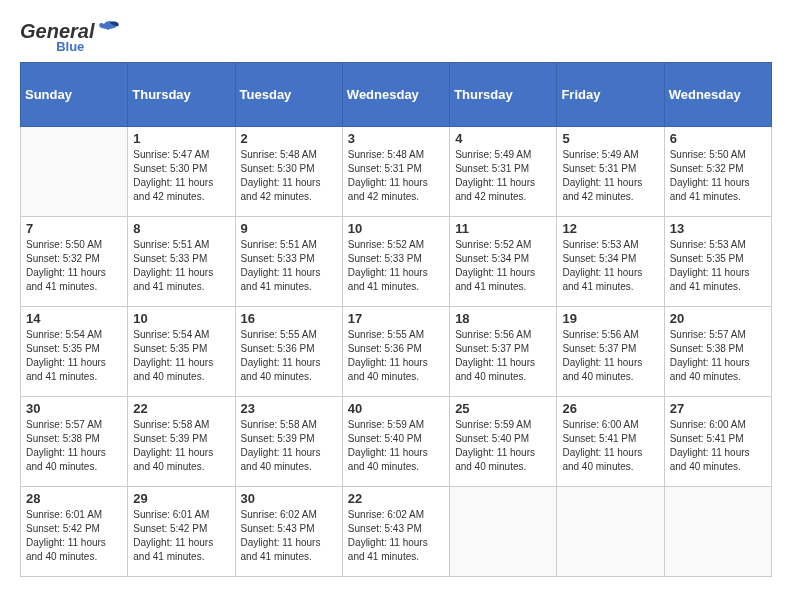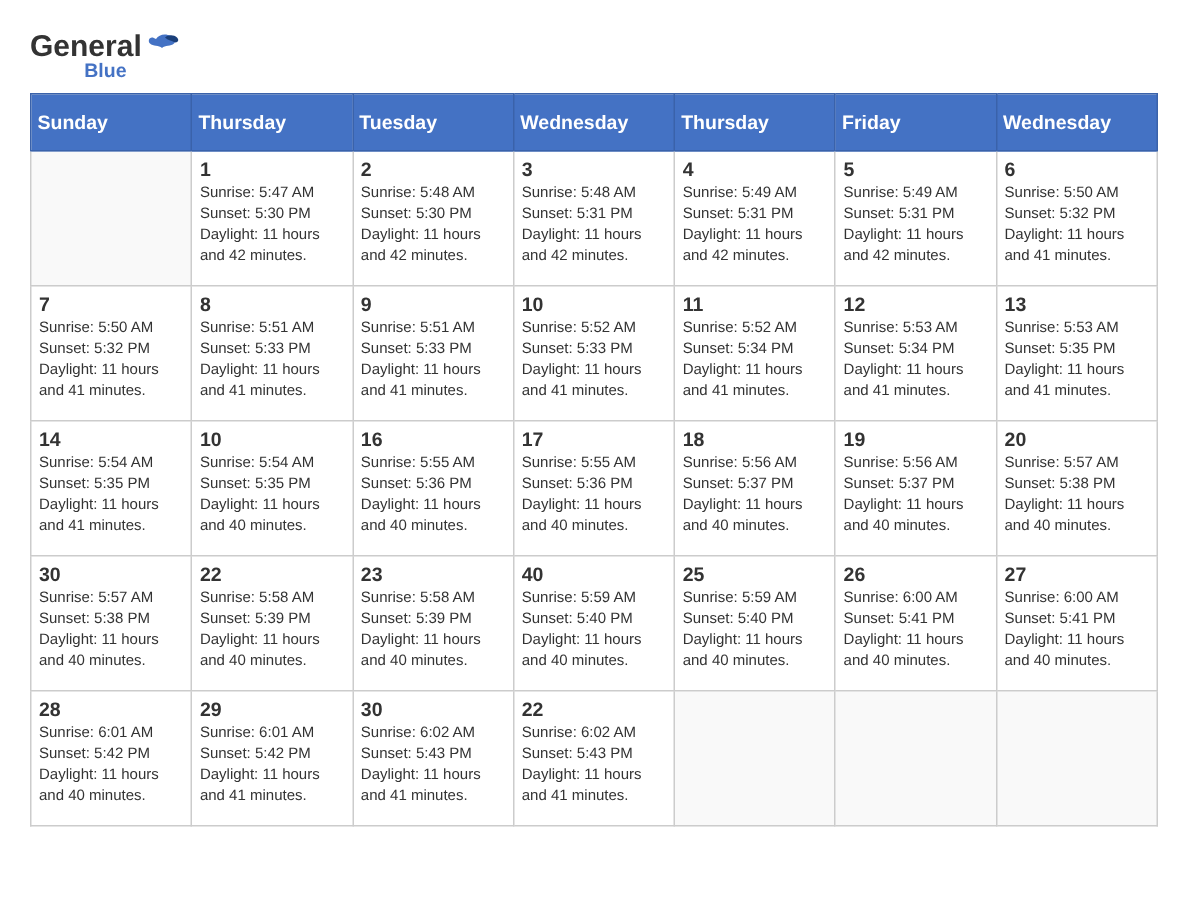--- a/index.html
+++ b/index.html
@@ -13,21 +13,21 @@
     .calendar-table {
       width: 100%;
       border-collapse: collapse;
       border: 1px solid #ccc;
     }
     .calendar-table th {
       background-color: #4472c4;
       color: #fff;
       font-size: 13px;
       font-weight: bold;
-      padding: 11px 4px;
+      padding: 24px 4px;
       text-align: left;
       border: 1px solid #3a62aa;
     }
     .calendar-table td {
       vertical-align: top;
       padding: 4px 5px;
       font-size: 10px;
       color: #333;
       border: 1px solid #ccc;
       width: 14.28%;
@@ -49,21 +49,21 @@
     .empty-cell {
       background: #f9f9f9;
     }
   </style>
 </head>
 <body>
 
 <div style="display:flex; justify-content:space-between; align-items:flex-start; margin-bottom:0;">
   <div style="display:flex; align-items:center;">
     <div style="display:flex; flex-direction:column; align-items:center;">
-      <div style="display:flex; align-items:center;">
+      <div style="display:flex; font-style:italic;">
         <span style="font-size:20px; font-weight:bold; color:#333; font-family:Arial;">General</span>
         <svg width="24" height="20" viewBox="0 0 24 20" style="margin-left:2px;">
           <path d="M8 4 C10 1, 14 0, 18 2 C20 3, 22 5, 20 7 C18 9, 14 8, 12 10 C10 8, 6 9, 4 7 C2 5, 4 1, 8 4Z" fill="#4472c4"></path>
           <path d="M14 3 C16 1, 20 1, 22 3 C24 5, 22 7, 20 6 C18 5, 16 5, 14 3Z" fill="#1a3f7a"></path>
         </svg>
       </div>
       <span style="font-size:13px; font-weight:bold; color:#4472c4; font-family:Arial; margin-top:-4px;">Blue</span>
     </div>
   </div>
   <div style="text-align:right;">

